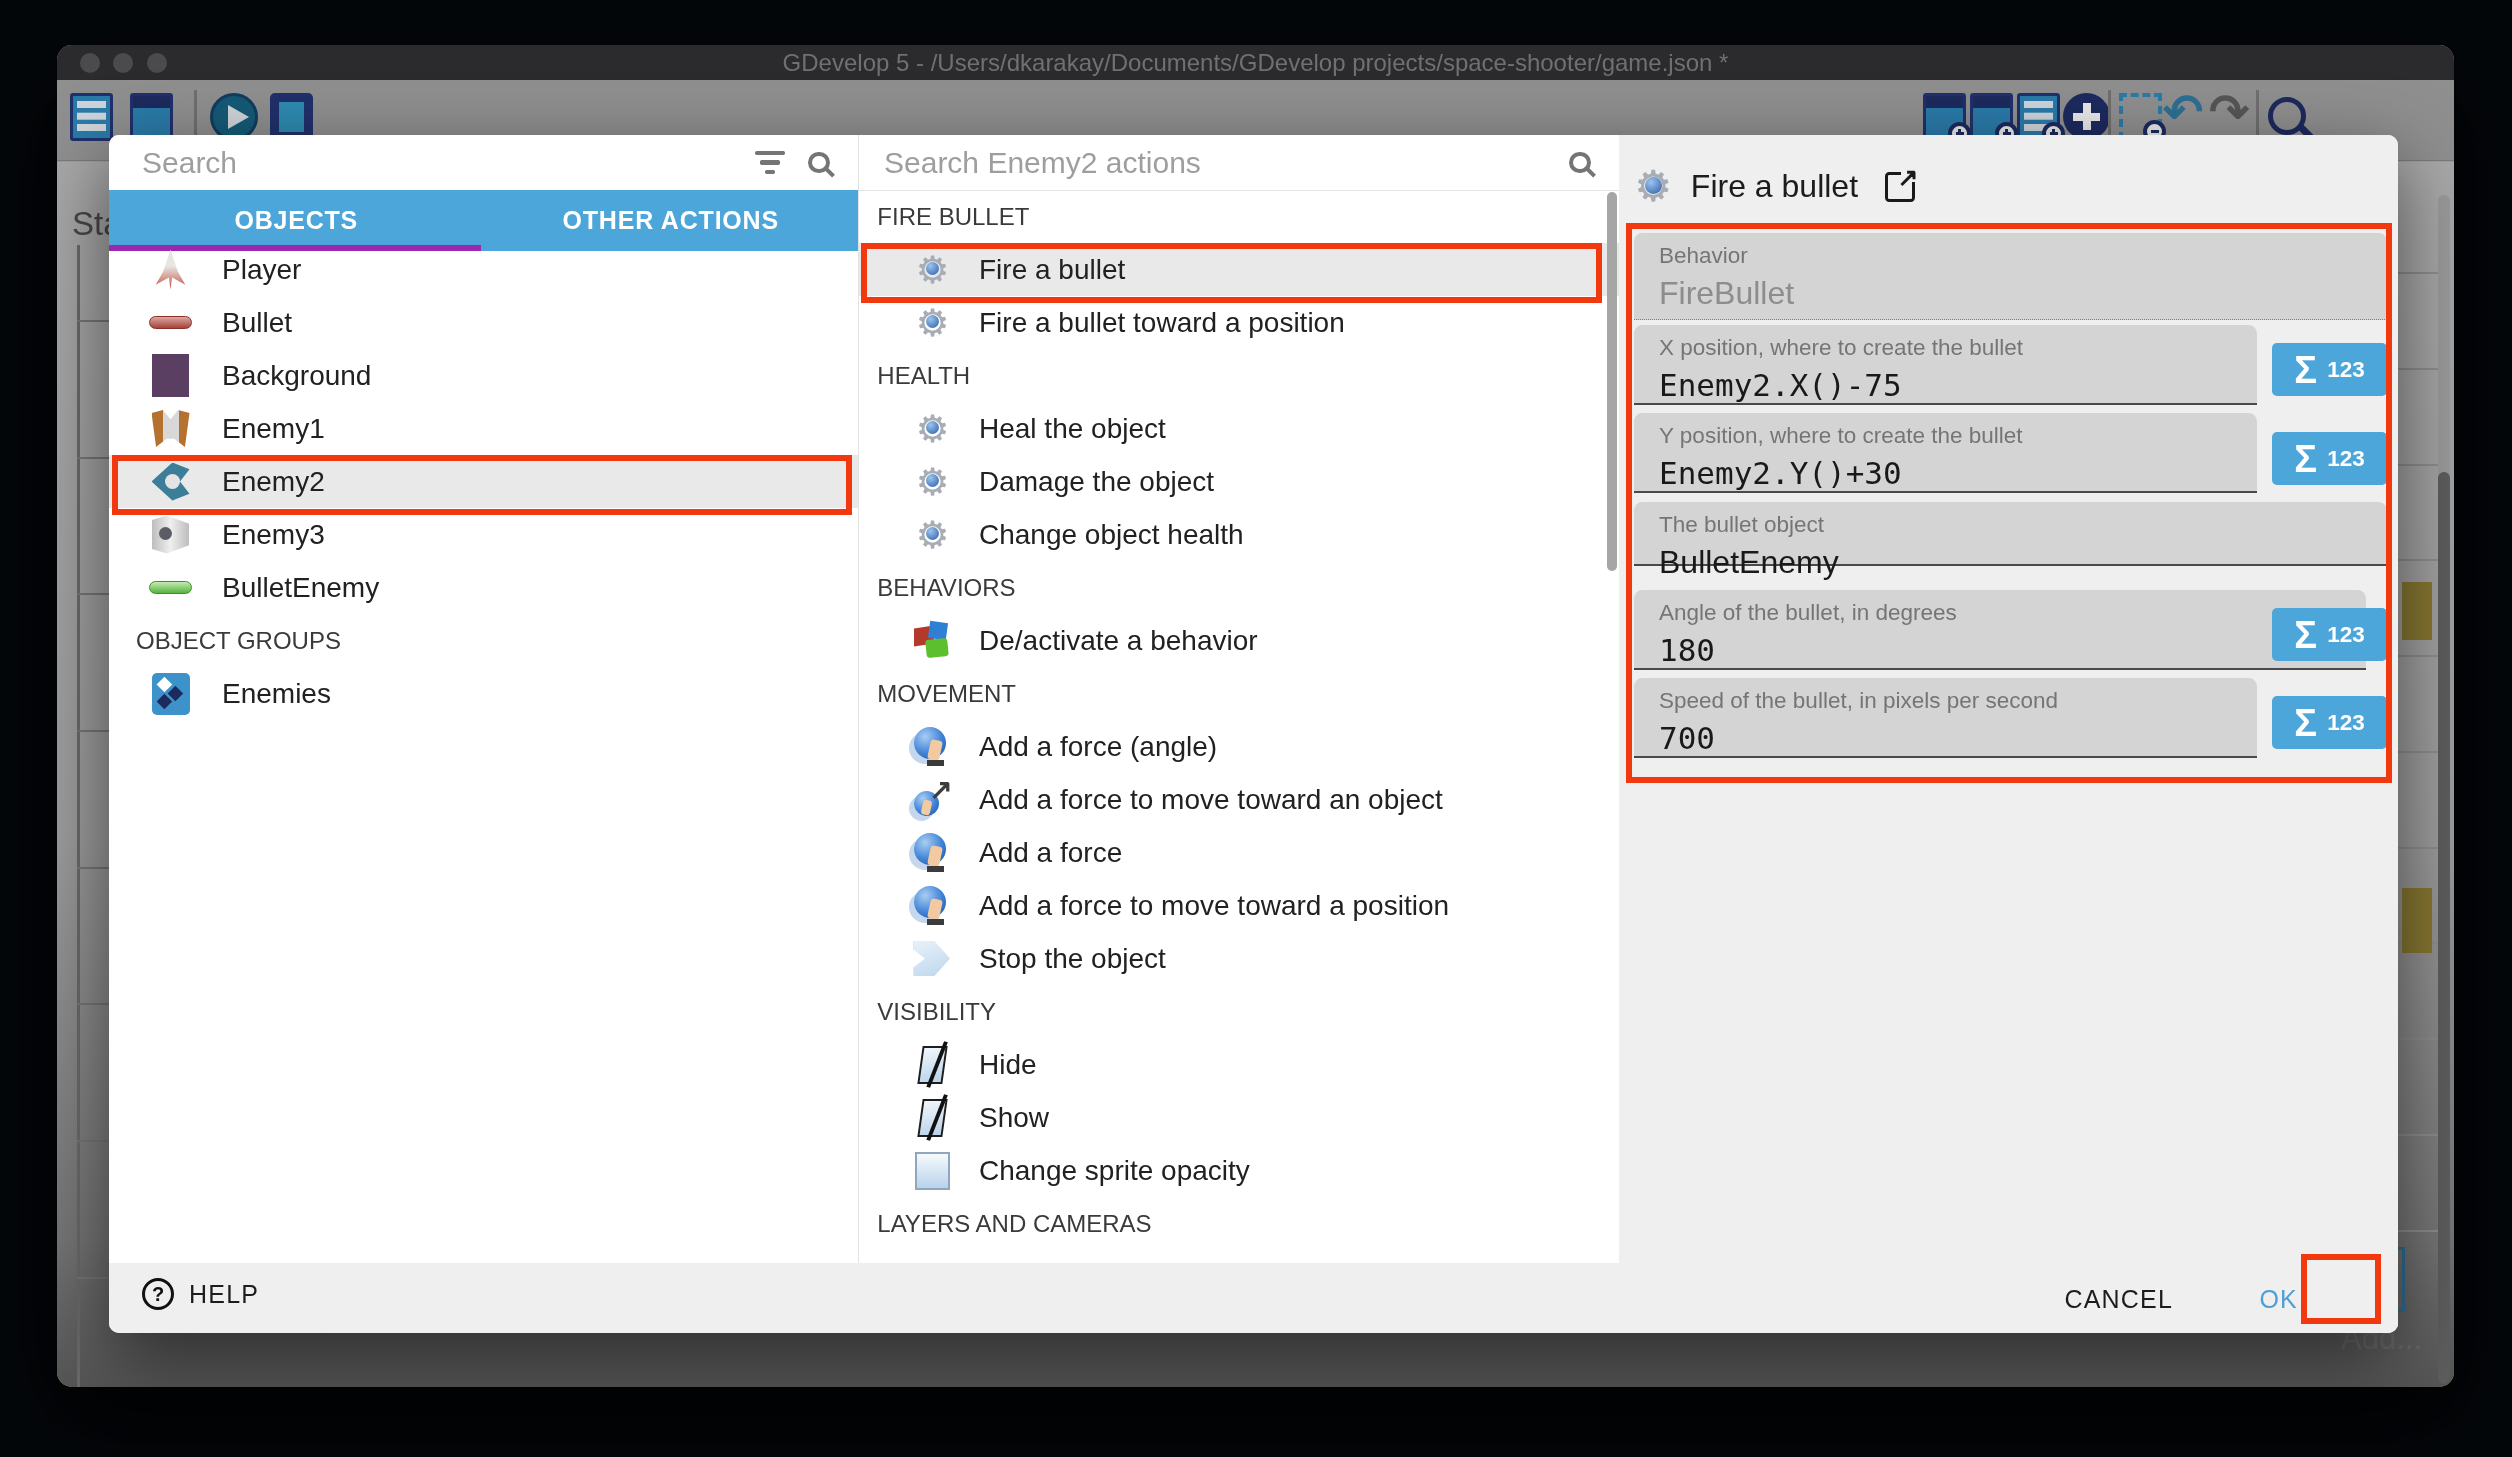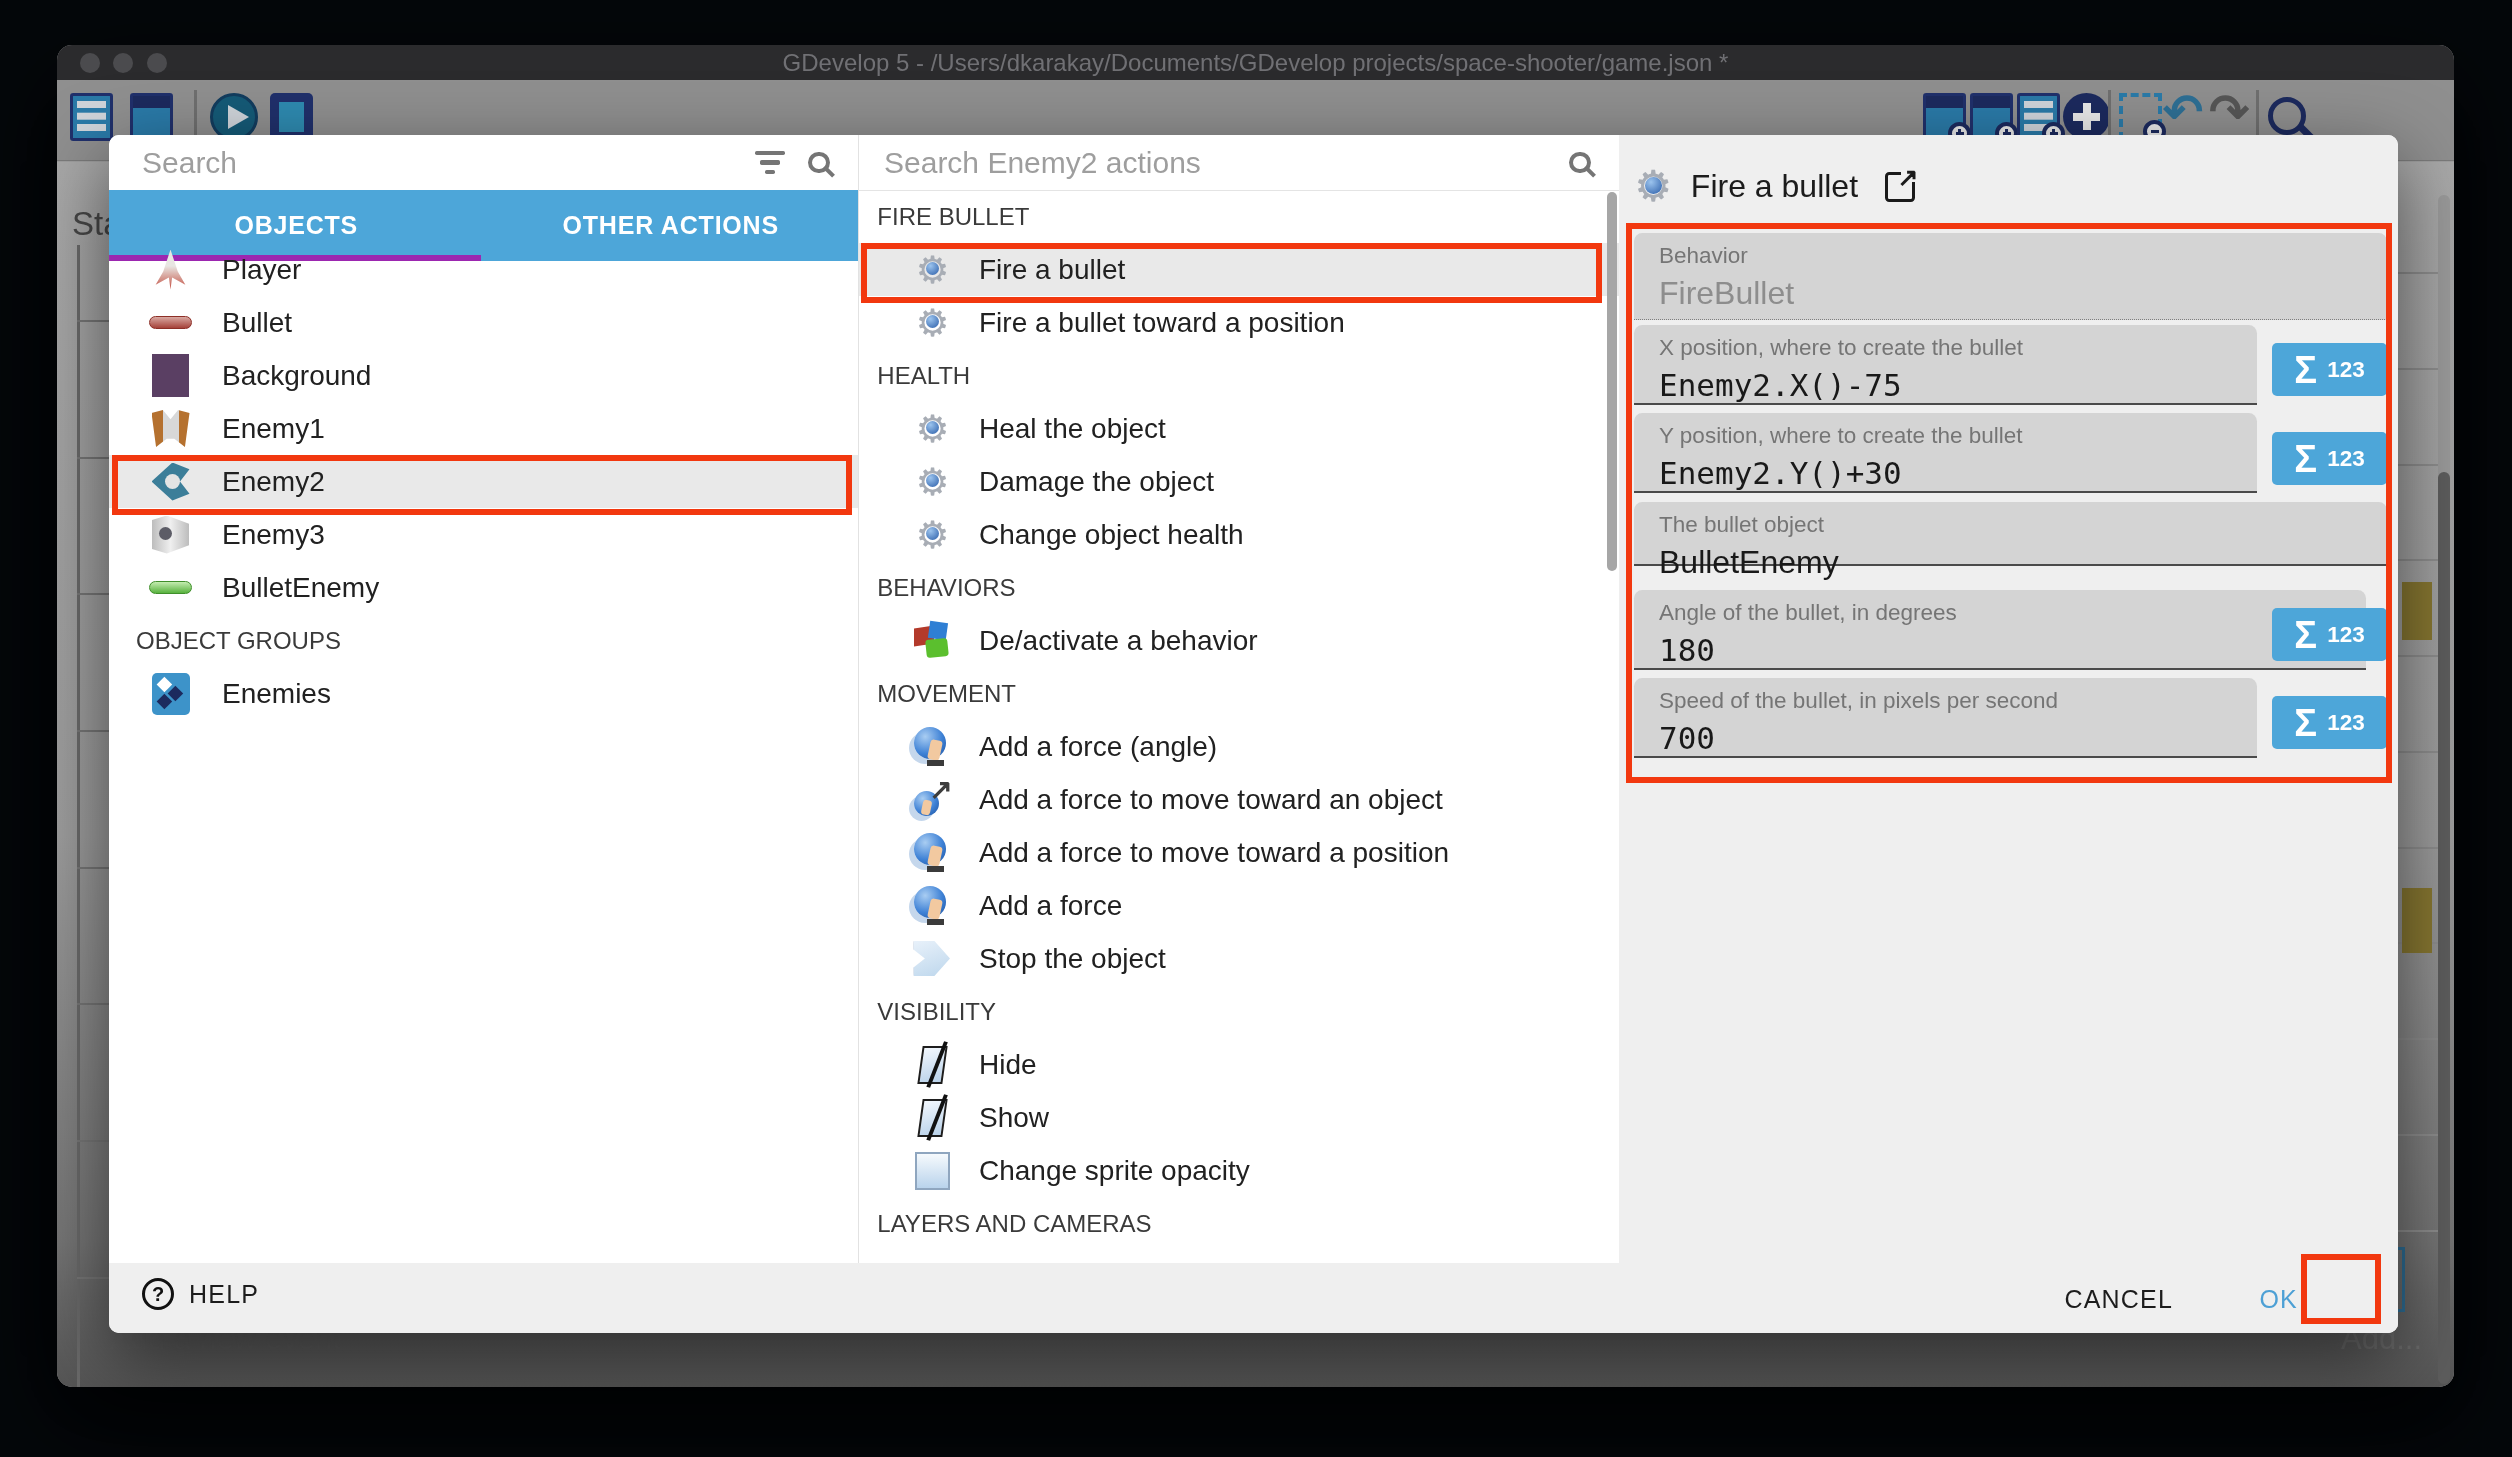--- a/index.html
+++ b/index.html
@@ -58,21 +58,21 @@
   .col-right{position:absolute;left:1510px;top:0;width:779px;height:1198px;background:#efefef;}
   .search-row{position:absolute;left:0;top:0;right:0;height:55px;border-bottom:0.8px solid #e4e4e4;display:flex;align-items:center;}
   .search-input{flex:1;border:none;outline:none;font-size:30px;color:#333;padding:0 0 0 33px;background:transparent;
     font-family:"Liberation Sans",sans-serif;}
   .search-input::placeholder{color:#9e9e9e;}
   .filter-icon{width:33px;margin-right:21.7px;display:flex;flex-direction:column;gap:5px;align-items:center;}
   .filter-icon span{height:4.2px;background:#757575;border-radius:1.7px;display:block;}
   .f1{width:30px;}.f2{width:20px;}.f3{width:10px;}
   .mag2{display:inline-block;width:21.7px;height:21.7px;border:4.2px solid #757575;border-radius:50%;position:relative;box-sizing:border-box;margin-right:28px;flex:none;}
   .mag2::after{content:"";position:absolute;width:4.2px;height:13.3px;background:#757575;right:-5px;bottom:-9.2px;transform:rotate(-45deg);}
-  .tabbar{position:absolute;left:0;top:55px;right:0;height:71px;background:#4DA6D9;display:flex;}
+  .tabbar{position:absolute;left:0;top:55px;right:0;height:61px;background:#4DA6D9;display:flex;}
   .tab{flex:1;display:flex;align-items:center;justify-content:center;color:#fff;font-weight:bold;
     font-size:25px;letter-spacing:0.8px;position:relative;cursor:pointer;}
   .tab-ind{position:absolute;left:0;bottom:0;width:372px;height:5.8px;background:#9C27B0;}
   .olist{position:absolute;left:0;top:108px;right:0;bottom:0;overflow:hidden;}
   .o-row{height:53px;display:flex;align-items:center;}
   .o-row.sel{background:#e9e9e9;}
   .o-ic{width:47px;margin:0 28px 0 38px;display:flex;align-items:center;justify-content:center;flex:none;}
   .o-label{font-size:28px;color:#212121;}
   .o-header{height:53px;display:flex;align-items:center;padding-left:27px;font-size:24px;color:#3a3a3a;}
   .mlist{position:absolute;left:0;top:55px;right:0;bottom:0;overflow:hidden;}
@@ -404,31 +404,31 @@
           <span class="m-label">Add a force to move toward an object</span>
         </div>
         <div class="m-row">
           <span class="m-ic">
               <span class="force-icon">
                 <span class="ball"></span>
                 <span class="hand"></span>
                 <span class="cuff"></span>
               </span>
             </span>
-          <span class="m-label">Add a force to move toward a position</span>
+          <span class="m-label">Add a force</span>
         </div>
         <div class="m-row">
           <span class="m-ic">
               <span class="force-icon">
                 <span class="ball"></span>
                 <span class="hand"></span>
                 <span class="cuff"></span>
               </span>
             </span>
-          <span class="m-label">Add a force</span>
+          <span class="m-label">Add a force to move toward a position</span>
         </div>
         <div class="m-row">
           <span class="m-ic">
               <span class="stop-icon"></span>
             </span>
           <span class="m-label">Stop the object</span>
         </div>
         <div class="m-header">VISIBILITY</div>
         <div class="m-row">
           <span class="m-ic">

